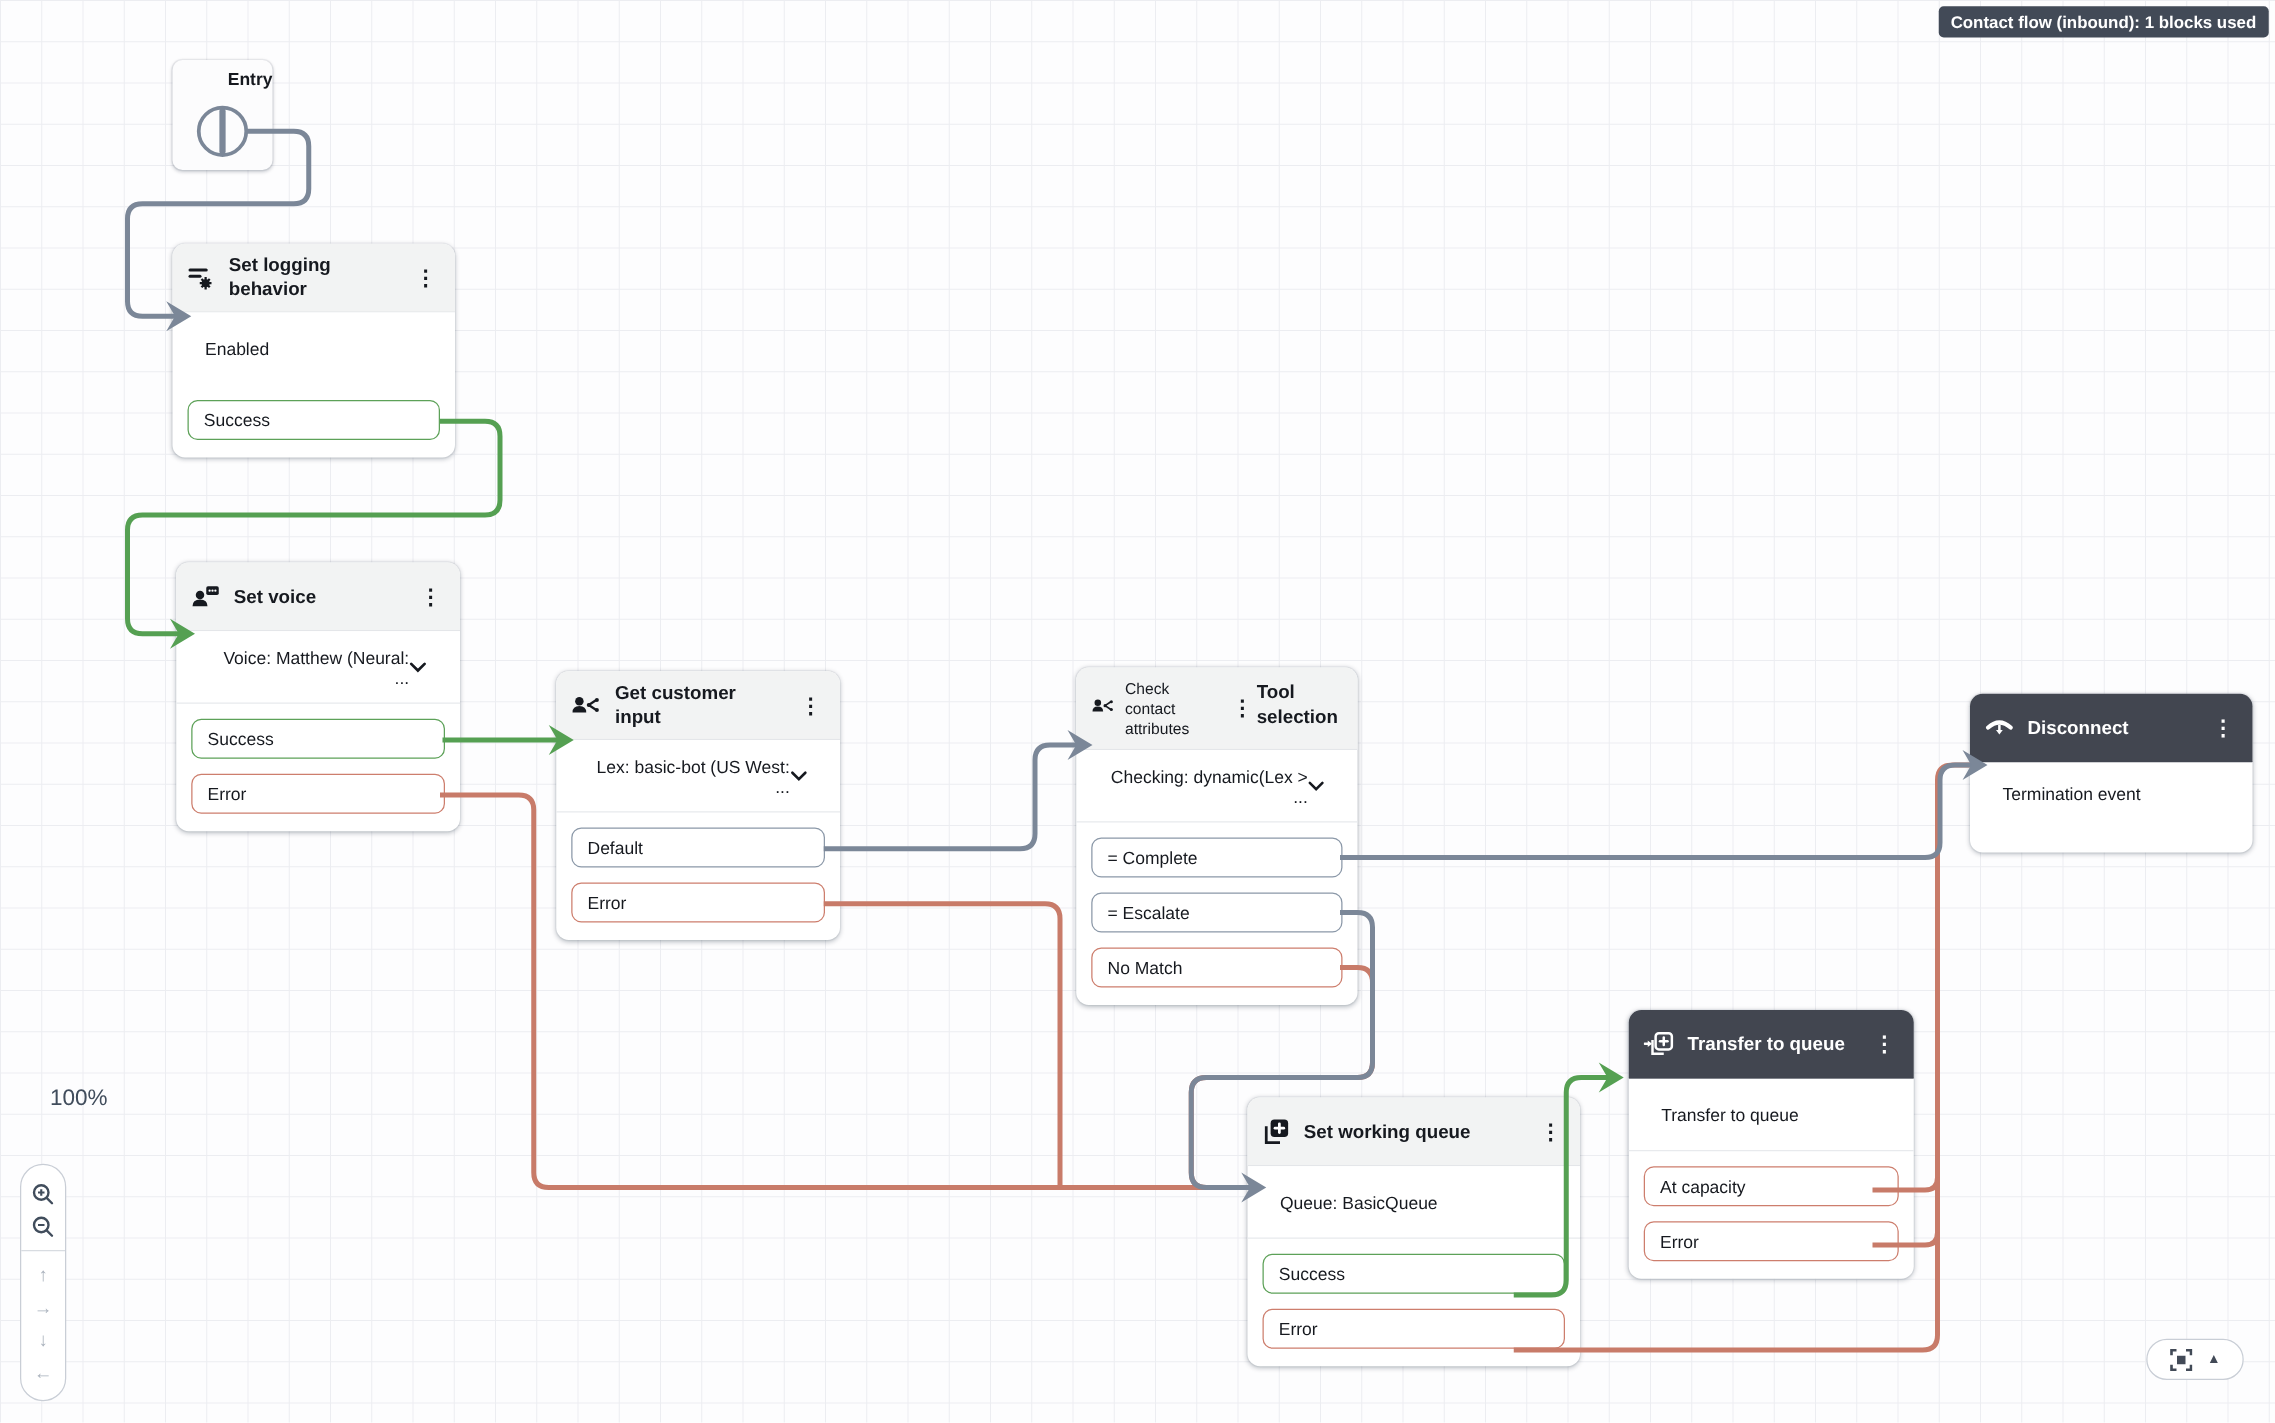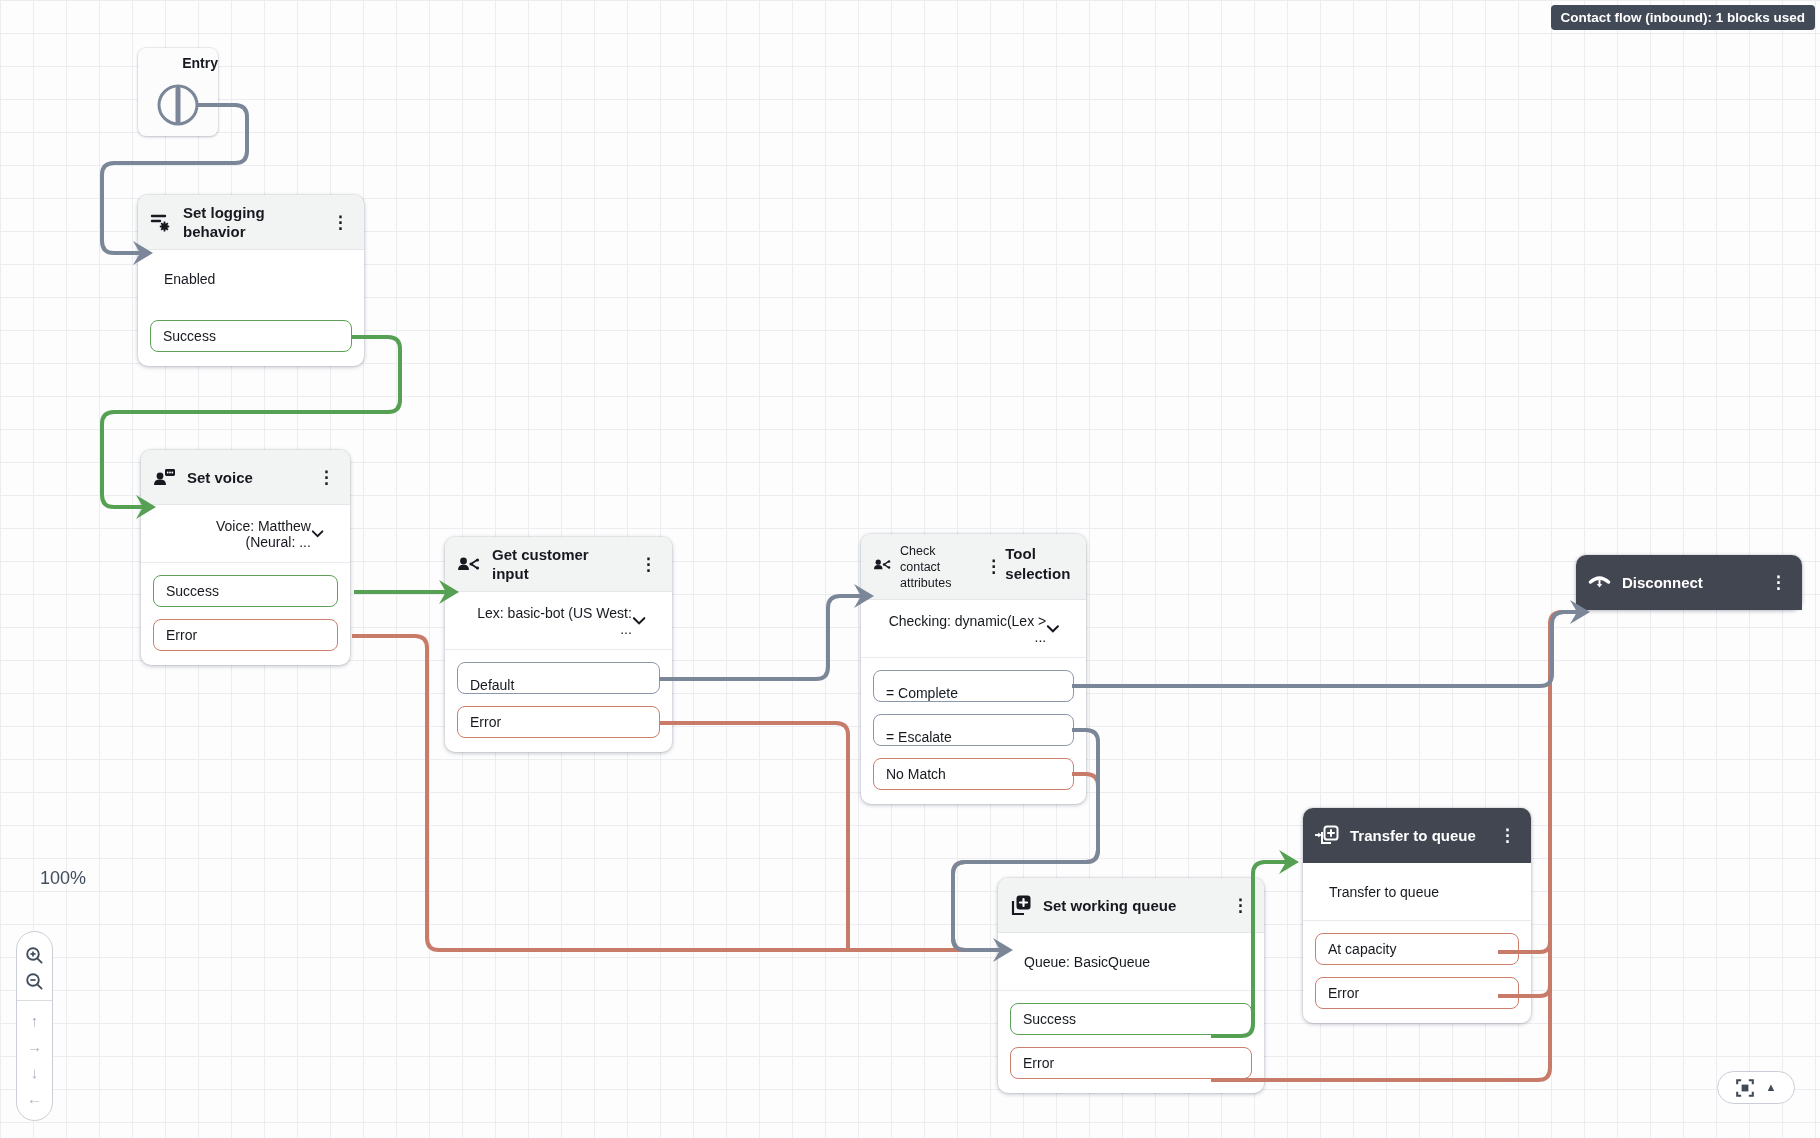--- a/index.html
+++ b/index.html
@@ -48,21 +48,21 @@
     padding:10px 26px;border-bottom:1px solid #e8eaed;color:var(--ink);text-align:right;
   }
   .param.plain{border-bottom:none;}
   .outs{padding:12px 12px 14px;display:flex;flex-direction:column;gap:12px;}
   .out{
     height:32px;display:flex;align-items:center;padding:0 12px;
     border:1.5px solid;border-radius:8px;background:#fff;cursor:pointer;
   }
   .out.success{border-color:#5da158;}
   .out.error{border-color:#cd7e6d;}
-  .out.neutral{border-color:#8b98a8;align-items:flex-end;}
+  .out.neutral{border-color:#8b98a8;}
   
   .entry{
     position:absolute;left:138px;top:48px;width:80px;height:88px;z-index:3;
     background:#fcfcfd;border-radius:8px;
     box-shadow:0 1px 3px rgba(0,20,40,.22), 0 0 0 1px rgba(0,20,40,.05);
     display:flex;flex-direction:column;align-items:flex-end;padding-top:7px;
   }
   .entry .t{font-weight:bold;font-size:14px;color:var(--ink);}
   
   .badge{
@@ -168,21 +168,21 @@
     <div class="param plain">
       <span>Enabled</span>
     </div>
     <div class="outs">
       <div class="out success">
         <span>Success</span>
       </div>
     </div>
   </div>
 
-  <div class="block" style="left:141px;top:450px;width:209px;">
+  <div class="block" style="left:141px;top:450px;width:227px;">
     <div class="hdr">
       <span class="icon">
         <svg width="23" height="22" viewBox="0 0 23 22">
           <circle cx="7" cy="10" r="3.4" fill="#16191f"></circle>
           <path d="M1 19 Q1 13.6 7 13.6 Q13 13.6 13 19 Z" fill="#16191f"></path>
           <rect x="12" y="3" width="10" height="7" rx="1.4" fill="#16191f"></rect>
           <g fill="#fff">
               <circle cx="14.7" cy="6.5" r="0.9"></circle>
               <circle cx="17" cy="6.5" r="0.9"></circle>
               <circle cx="19.3" cy="6.5" r="0.9"></circle>
@@ -351,20 +351,23 @@
       <span class="icon">
         <svg width="23" height="20" viewBox="0 0 23 20">
           <path d="M2.5 10 Q11.5 2 20.5 10" fill="none" stroke="#fff" stroke-width="3.4" stroke-linecap="round"></path>
           <line x1="11.5" y1="8" x2="11.5" y2="13" stroke="#fff" stroke-width="2"></line>
           <path d="M8.8 12 L11.5 15.5 L14.2 12 Z" fill="#fff"></path>
         </svg>
       </span>
       <span>Disconnect</span>
       <span class="kebab">⋮</span>
     </div>
+    <div class="param plain" style="min-height:72px;align-items:flex-start;padding-top:17px;">
+      <span>Termination event</span>
+    </div>
   </div>
 
   <div class="zoom-label">100%</div>
   <div class="zoom-pill">
     <button class="zp-btn">
       <svg width="19" height="19" viewBox="0 0 19 19">
         <circle cx="8" cy="8" r="5.8" fill="none" stroke="#414d5c" stroke-width="1.9"></circle>
         <line x1="12.3" y1="12.3" x2="16.6" y2="16.6" stroke="#414d5c" stroke-width="1.9" stroke-linecap="round"></line>
         <line x1="8" y1="5.4" x2="8" y2="10.6" stroke="#414d5c" stroke-width="1.7"></line>
         <line x1="5.4" y1="8" x2="10.6" y2="8" stroke="#414d5c" stroke-width="1.7"></line>

